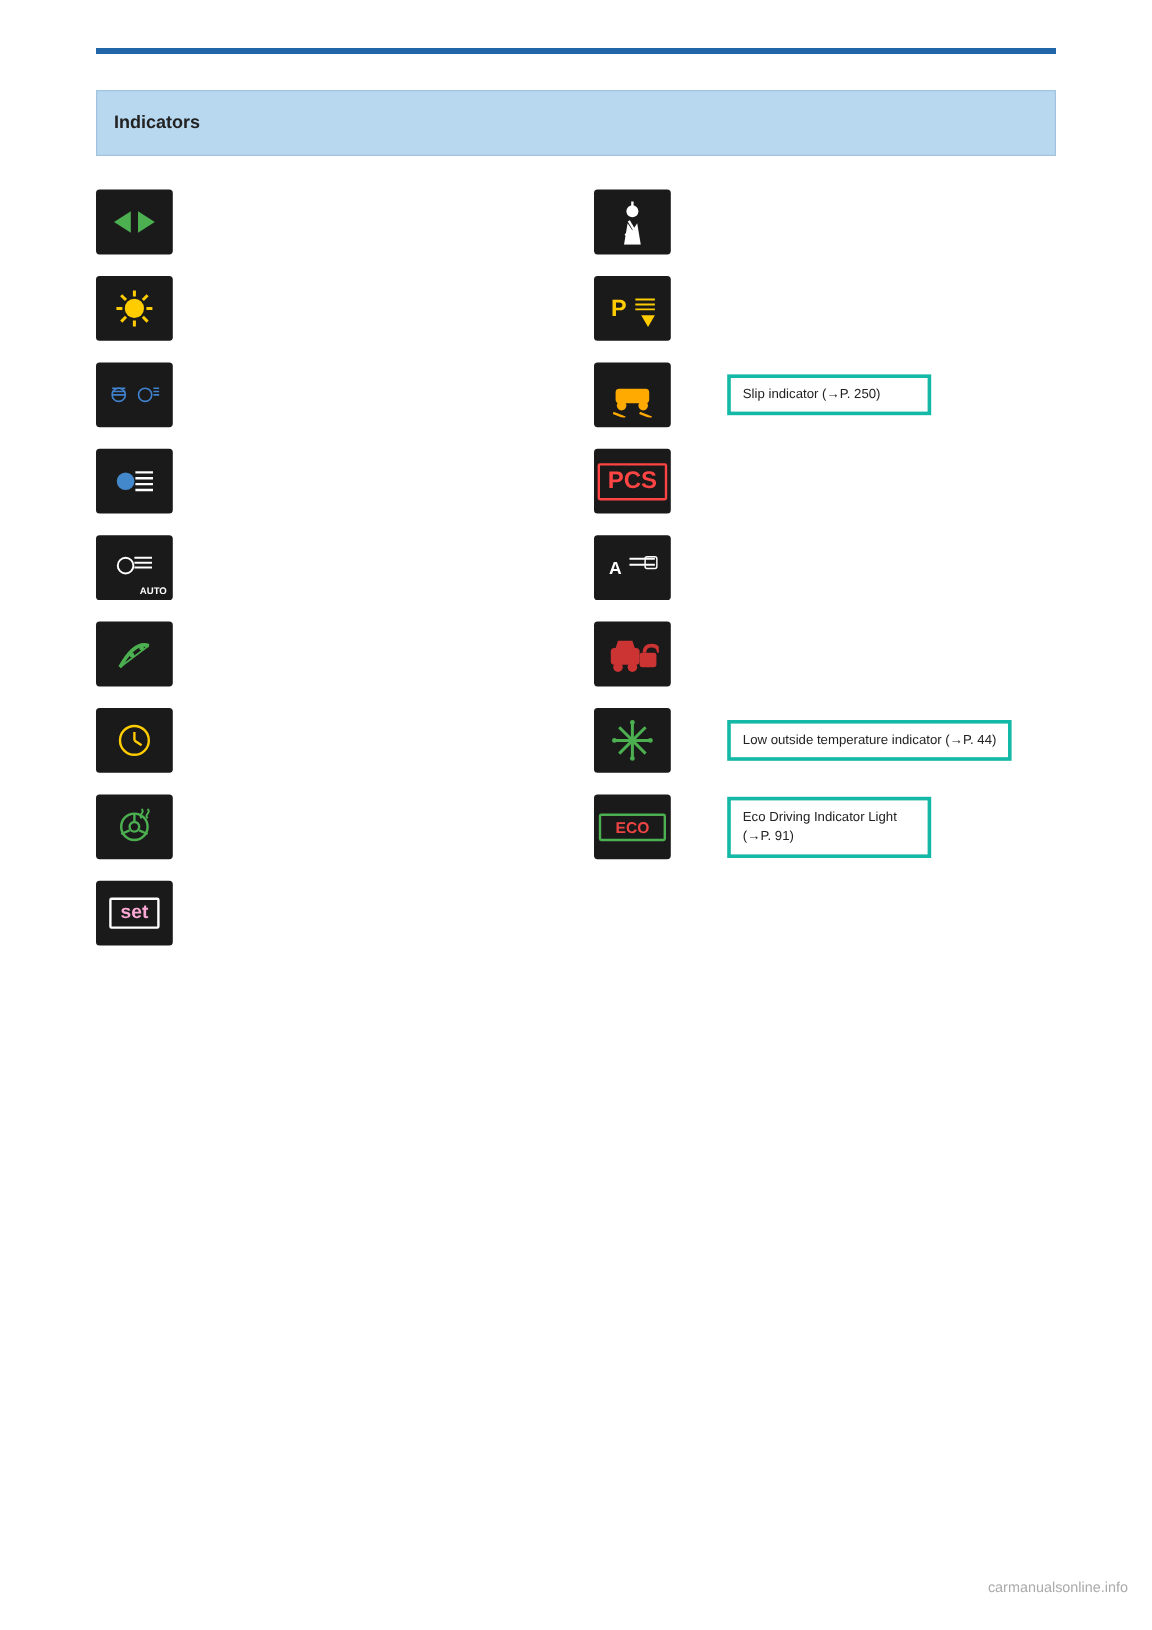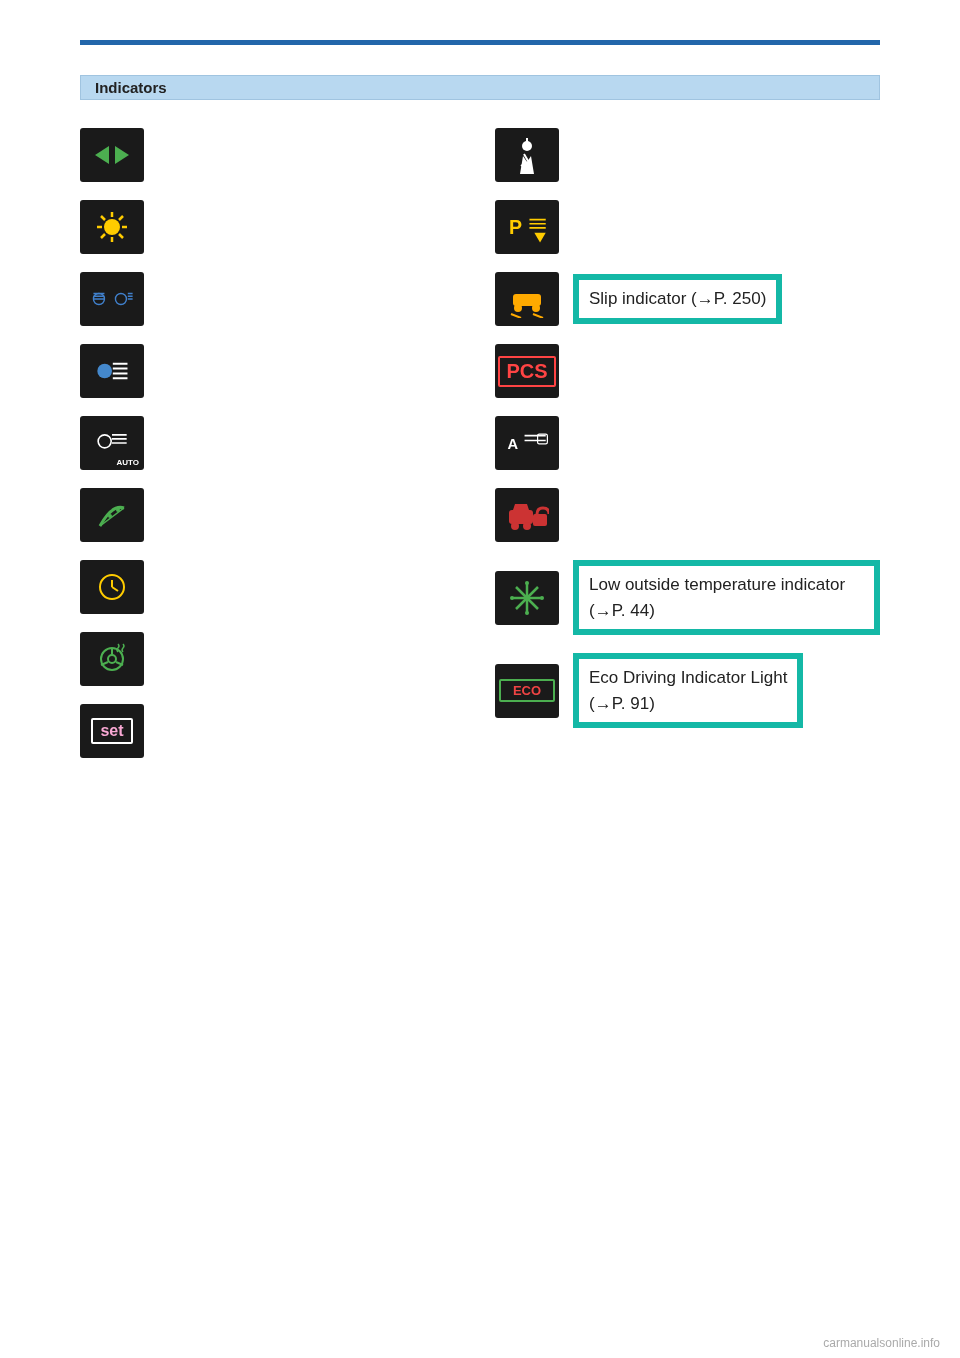--- a/index.html
+++ b/index.html
@@ -22,21 +22,21 @@
 
     .blue-bar {
       width: 100%;
       height: 5px;
       background: #2266aa;
       margin-bottom: 30px;
     }
 
     .section-header {
       background: #b8d8f0;
-      padding: 3px 14px;
+      padding: 18px 14px;
       font-size: 15px;
       font-weight: bold;
       color: #222;
       margin-bottom: 28px;
       border: 1px solid #a0c4e0;
       display: inline-block;
       width: 100%;
     }
 
     .indicators-grid {
@@ -71,27 +71,28 @@
       border-radius: 3px;
       display: flex;
       align-items: center;
       justify-content: center;
       flex-shrink: 0;
       position: relative;
       overflow: hidden;
     }
 
     .callout-box {
-      border: 6px solid #14b8a6;
+      border: 3px solid #14b8a6;
       padding: 6px 10px;
-      font-size: 17px;
+      font-size: 11px;
       color: #222;
       line-height: 1.5;
       background: #fff;
       min-width: 170px;
+      margin-left: 33px;
     }
 
     
     .icon-turn-signal {
       display: flex;
       align-items: center;
       gap: 6px;
     }
     .arrow-left {
       width: 0;
@@ -118,21 +119,21 @@
     }
 
     
     svg.indicator-svg {
       width: 44px;
       height: 38px;
     }
 
     .watermark {
       position: fixed;
-      bottom: 8px;
+      bottom: 28px;
       right: 20px;
       font-size: 12px;
       color: #aaa;
       font-family: Arial, sans-serif;
     }
   </style>
 </head>
 <body>
 
 <div class="page-container">

